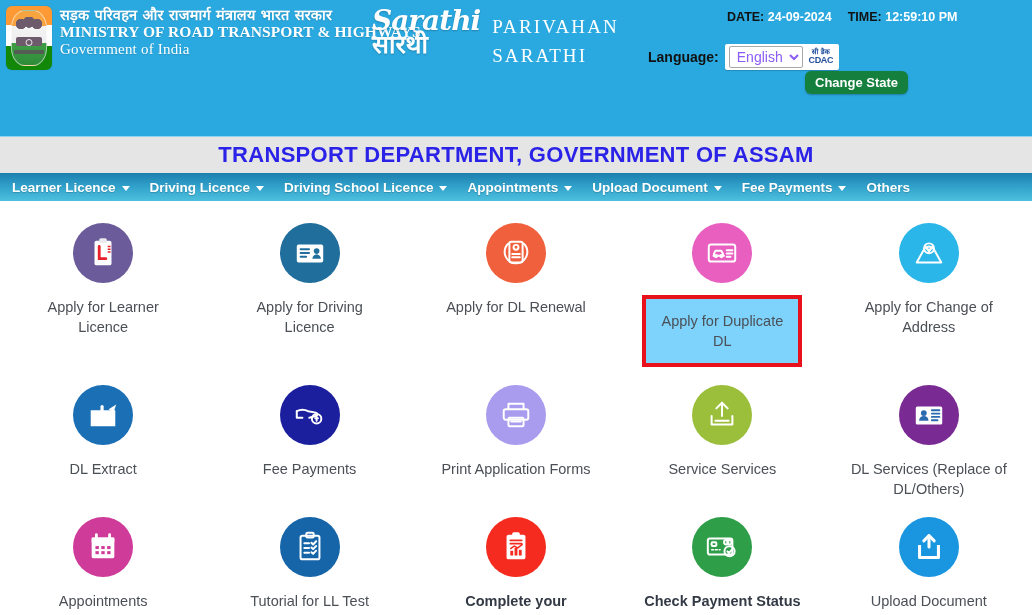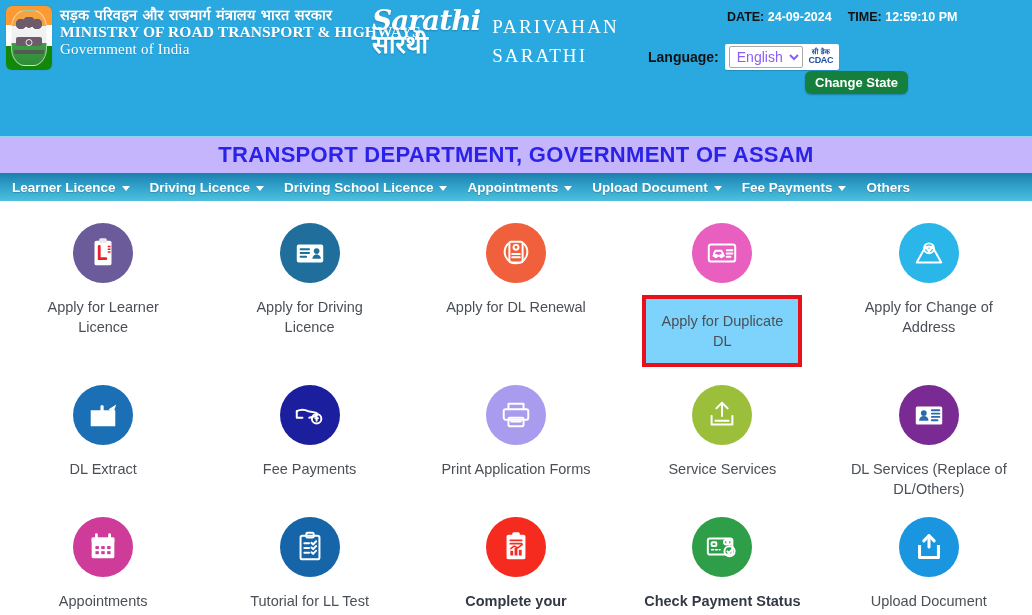--- a/index.html
+++ b/index.html
@@ -128,21 +128,21 @@
     position:absolute; left:805px; top:71px;
     background:#15803d; color:#ffffff;
     font-size:13px; font-weight:700;
     padding:4px 10px; border-radius:6px;
     box-shadow:0 1px 2px rgba(0,0,0,.25);
     cursor:pointer; white-space:nowrap;
   }
 
   
   .titlebar{
-    height:37px; background:#c4b5fd;
+    height:37px; background:#e5e5e5;
     display:flex; align-items:center; justify-content:center;
     border-top:1px solid #8fd3ef;
   }
   .titlebar h1{
     margin:0;
     font-size:22px; font-weight:700; color:#2b22e8;
     letter-spacing:.3px;
   }
 
   

